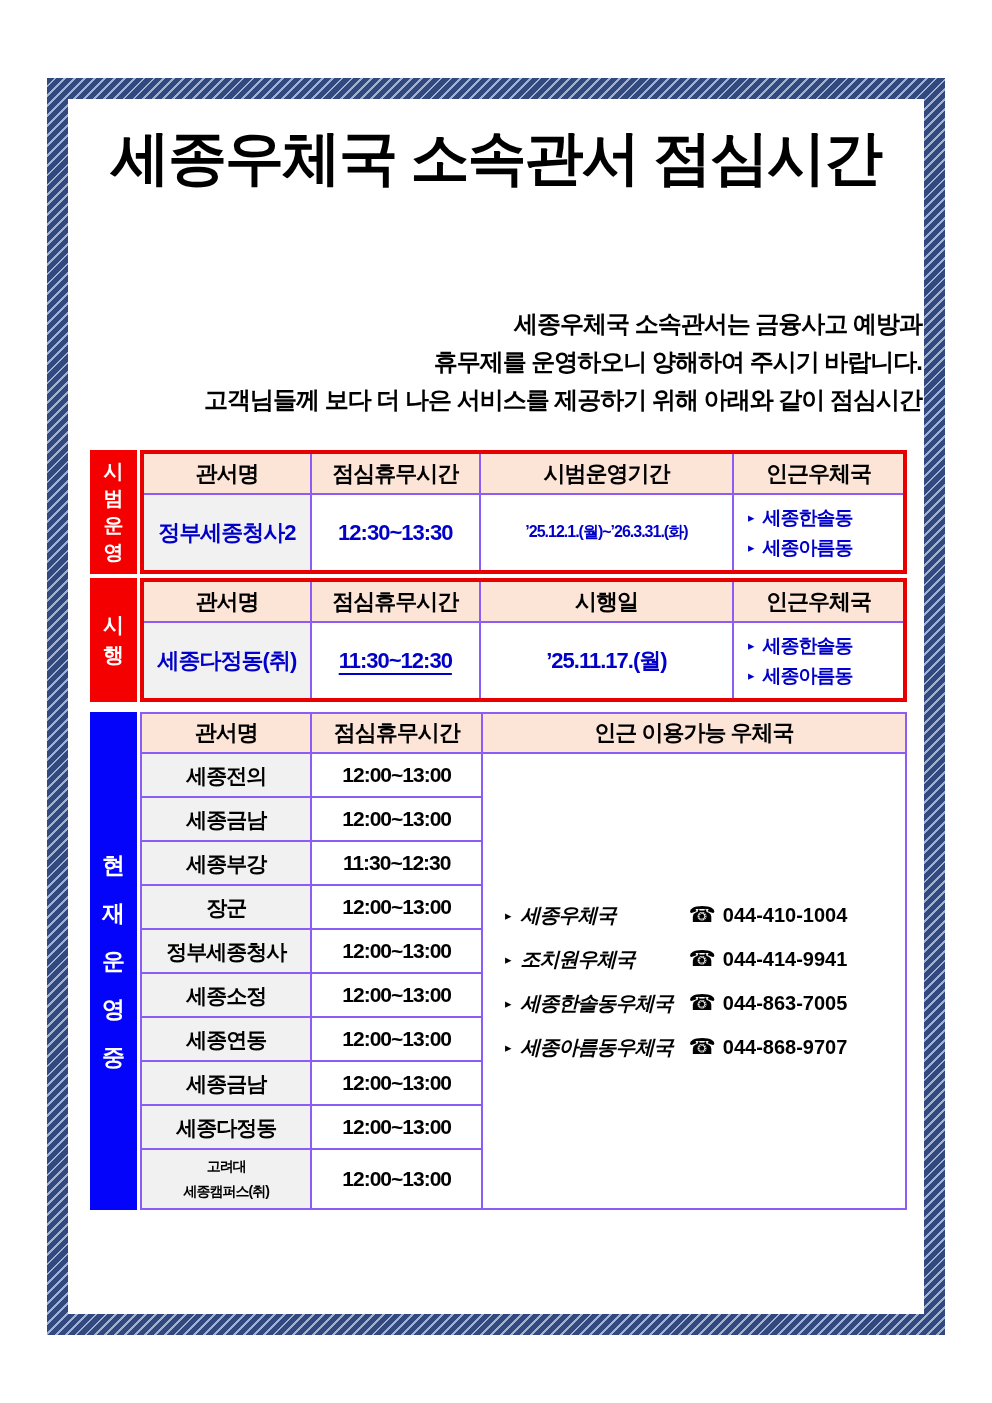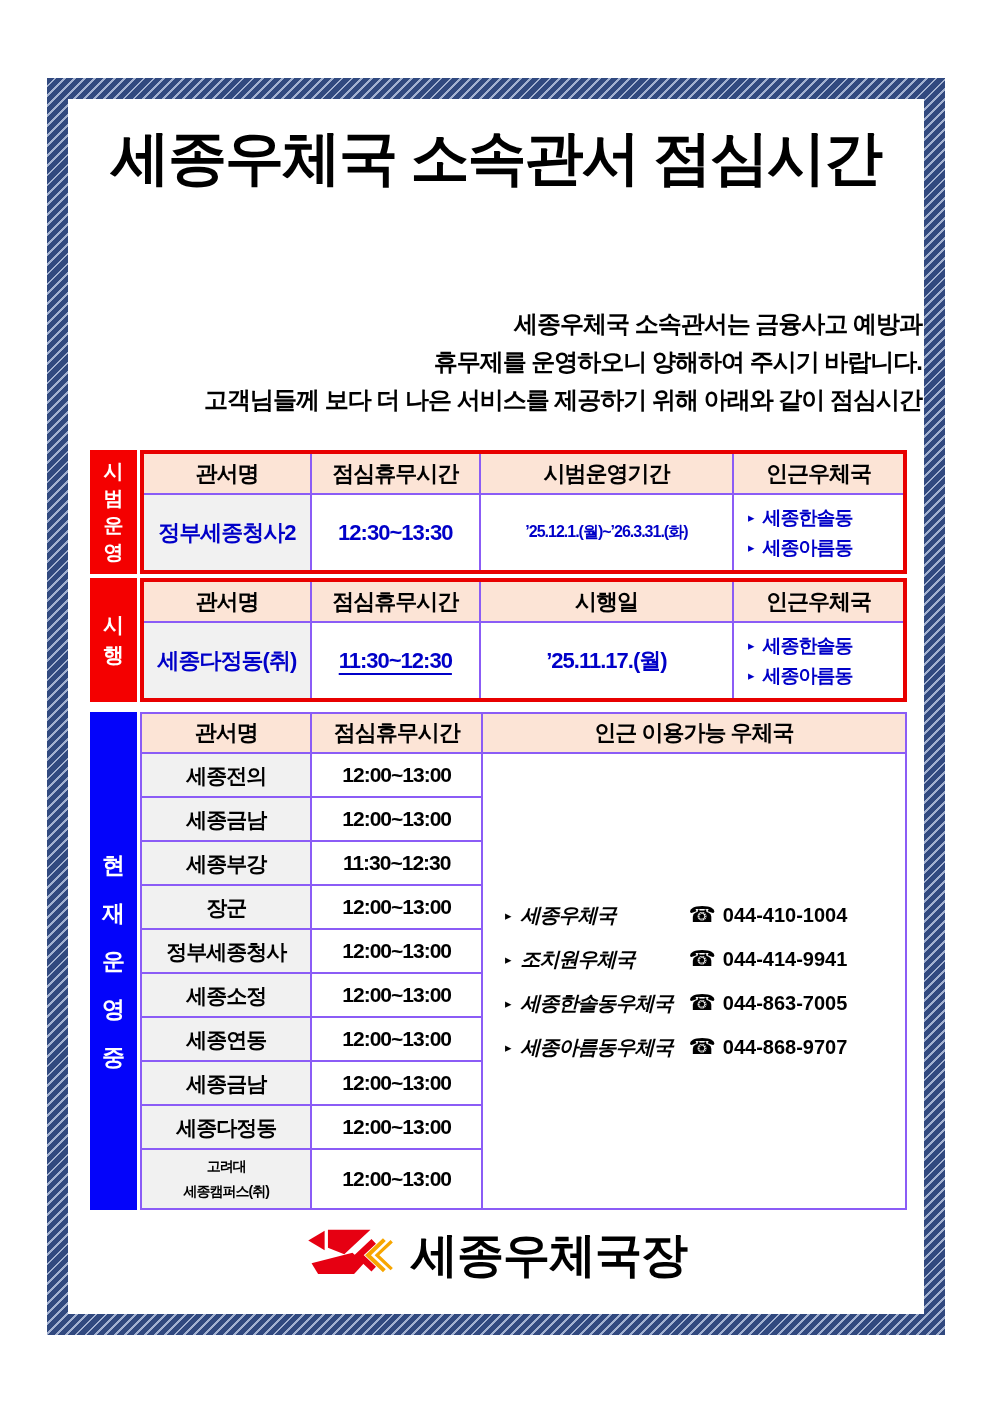--- a/index.html
+++ b/index.html
@@ -262,26 +262,15 @@
         </tr>
         <tr class="tall">
           <td class="office" style="font-size:14px;">고려대
 세종캠퍼스(취)</td>
           <td>12:00~13:00</td>
         </tr>
       </tbody>
         </table>
     </div>
 
-    <div class="footer">
-      <svg width="90" height="62" viewBox="0 0 110 70" aria-hidden="true">
-        <polygon points="4,16 24,4 24,28" fill="#E60012"></polygon>
-        <polygon points="28,3 80,3 48,33 28,25" fill="#E60012"></polygon>
-        <polygon points="8,44 58,31 72,44 60,57 16,57" fill="#E60012"></polygon>
-        <path d="M84,17 L66,34 L84,51" stroke="#E60012" stroke-width="8" fill="none"></path>
-        <path d="M97,15 L77,34 L97,53" stroke="#F7A600" stroke-width="5" fill="none"></path>
-        <path d="M106,17 L88,34 L106,51" stroke="#F7A600" stroke-width="4" fill="none"></path>
-      </svg>
-      <span class="sig">세종우체국장</span>
-    </div>
 
   </div>
 </div>
 
 </body></html>

